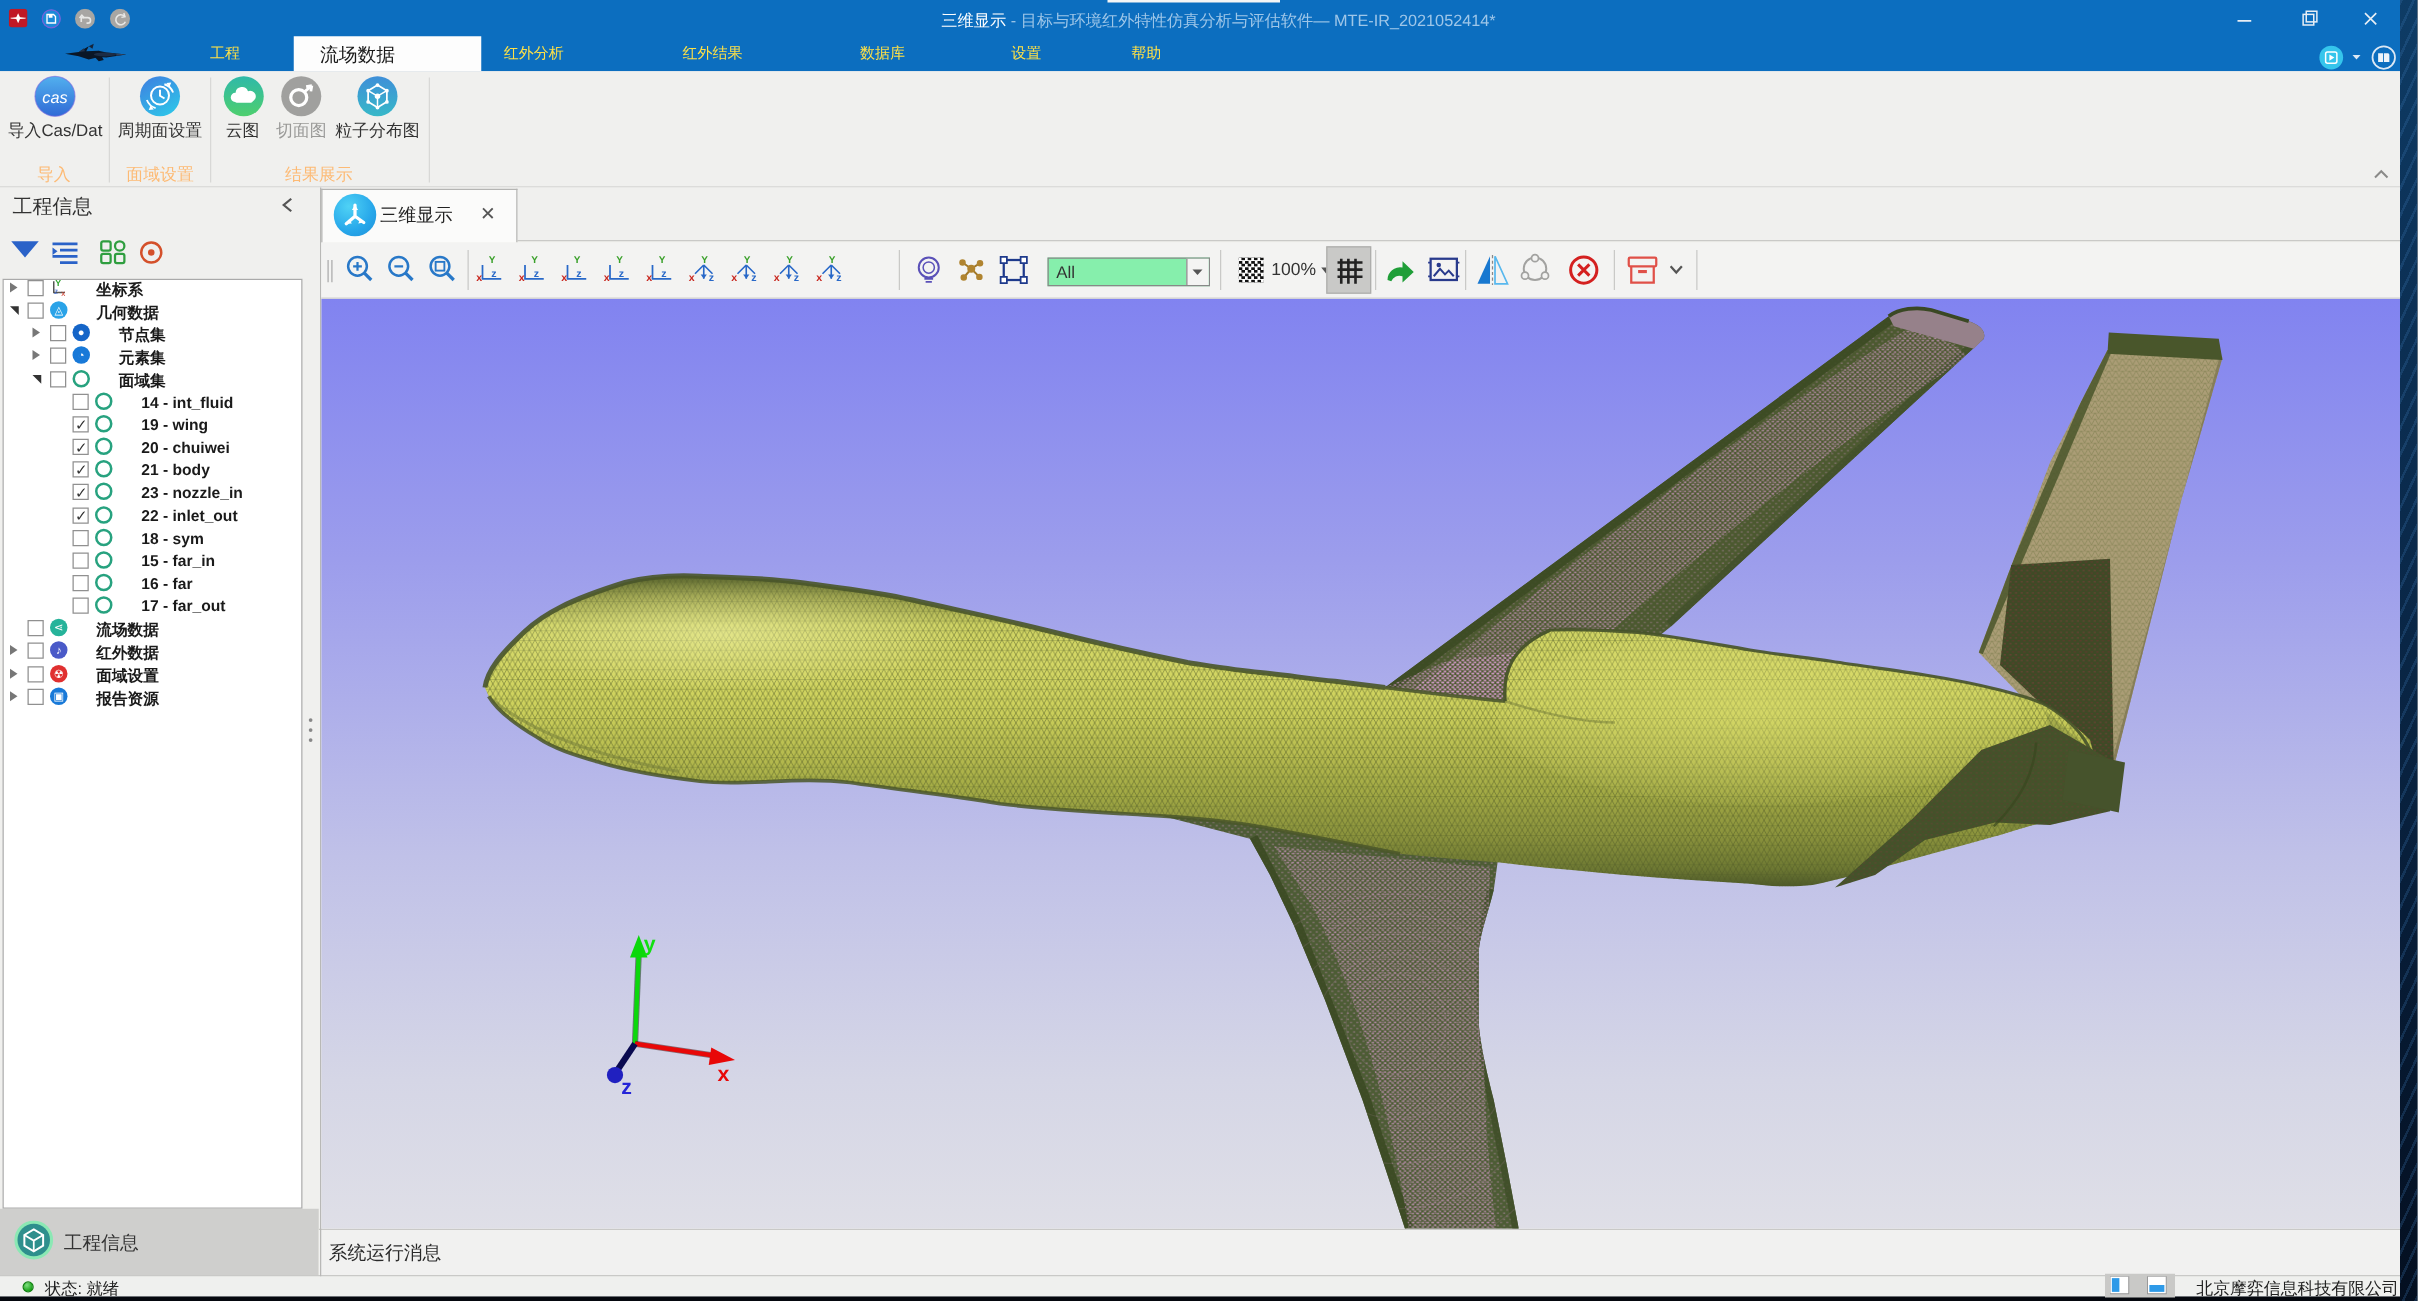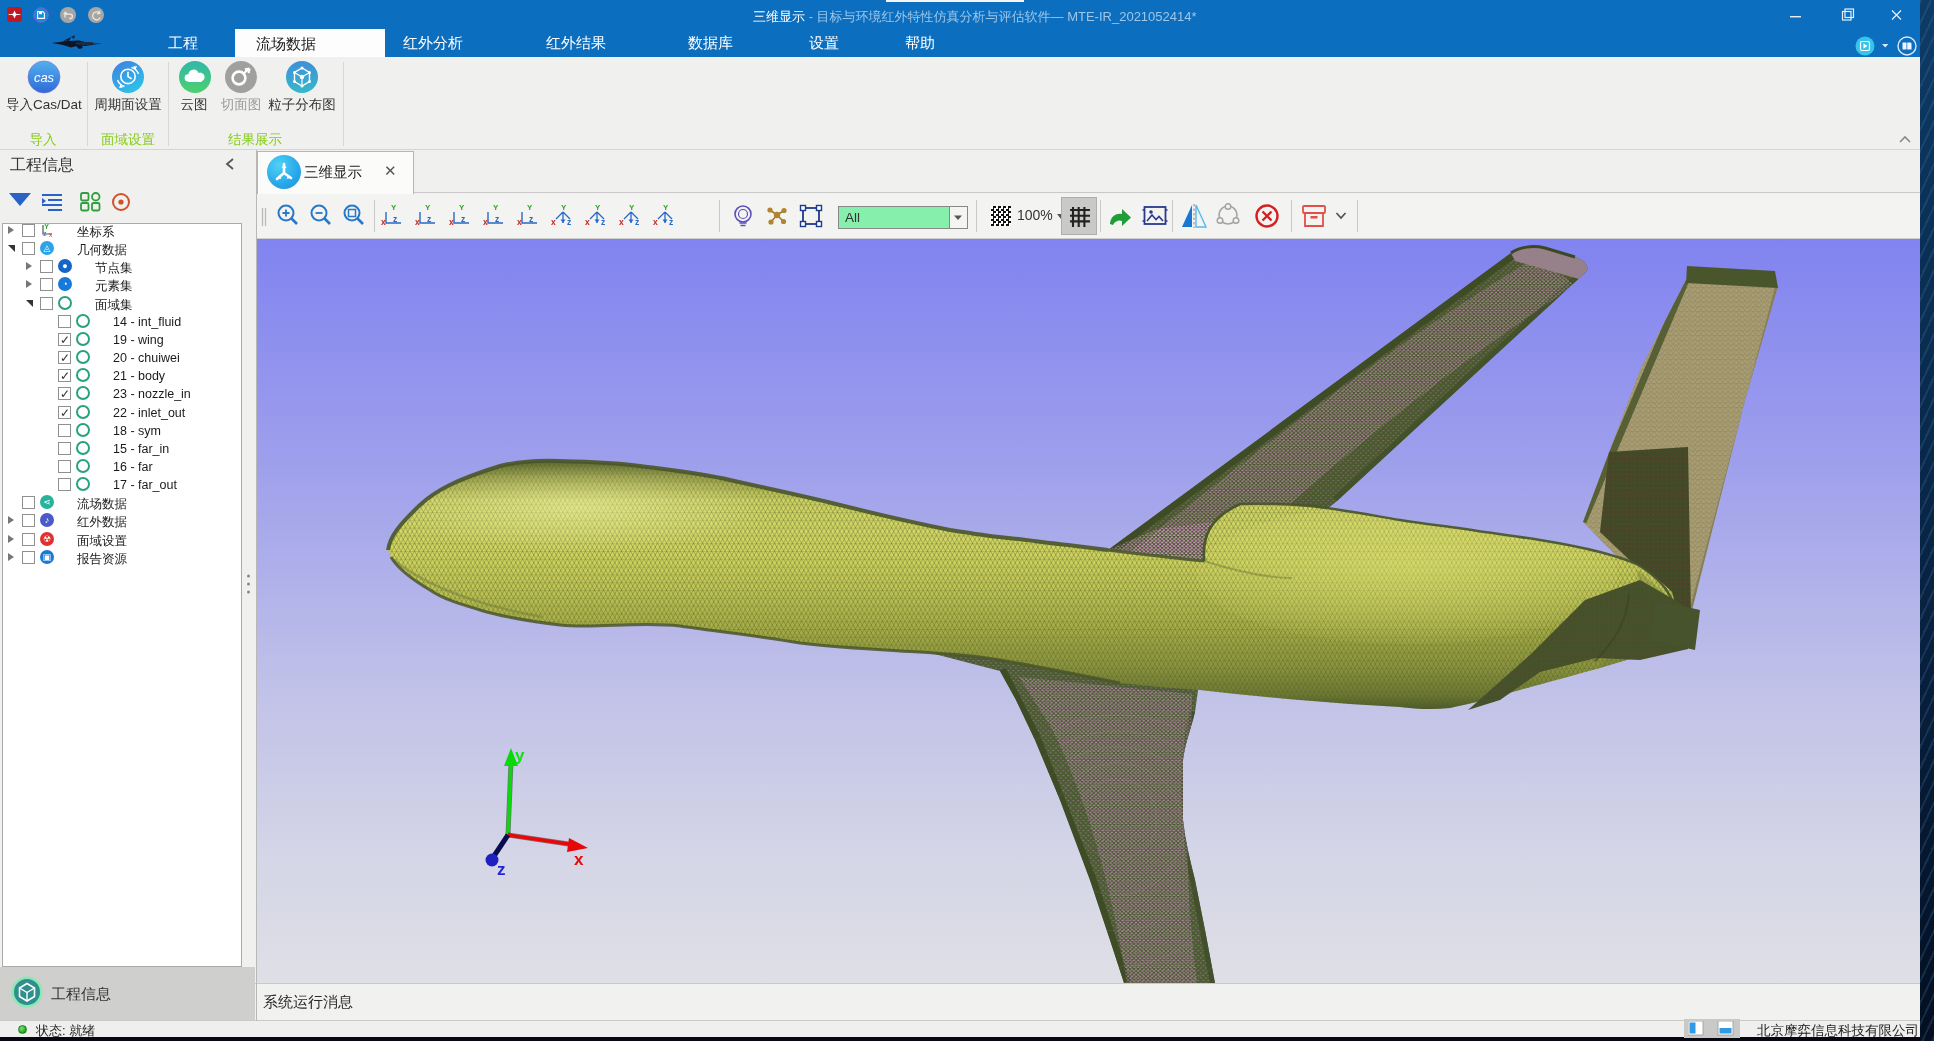--- a/index.html
+++ b/index.html
@@ -9,41 +9,41 @@
  background:repeating-linear-gradient(115deg,rgba(60,120,180,0.25) 0 2px,rgba(0,0,0,0) 2px 9px),linear-gradient(160deg,#0e3c66 0%,#0c3258 18%,#0a2a4c 40%,#071d38 70%,#040f20 100%);}
 #desktop-b{left:0;top:1037px;width:1920px;height:4px;background:#05080e;}
 #win{left:0;top:0;width:1920px;height:1037px;background:#f0f0ee;}
 
 #titlebar{left:0;top:0;width:1920px;height:28px;background:#0c6ebf;}
 #topwhite{left:886px;top:0;width:138px;height:2px;background:#f5f5f5;}
 .ttxt{top:8px;font-size:13px;color:#fff;}
 .ttxt2{color:#9ec6e8;}
 
 #menubar{left:0;top:28px;width:1920px;height:29px;background:#0c6ebf;}
-.mitem{top:6px;font-size:15px;color:#ffffff;}
+.mitem{top:6px;font-size:12px;color:#fde047;}
 #mtab{left:235px;top:1px;width:150px;height:28px;background:#fdfdfd;}
 #mtab span{position:absolute;left:21px;top:6px;font-size:15px;color:#1a1a1a;}
 
 #ribbon{left:0;top:57px;width:1920px;height:93px;background:#f0f0ee;border-bottom:1px solid #d5d5d3;}
 .rsep{top:62px;width:1px;height:84px;background:#d8d8d6;}
-.rlabel{font-size:13.5px;color:#84cc16;top:131px;text-align:left;}
+.rlabel{font-size:13.5px;color:#fdba74;top:131px;text-align:left;}
 .rtext{top:96px;font-size:13.5px;color:#333;text-align:center;white-space:nowrap;}
 
 #lpanel{left:0;top:150px;width:257px;height:817px;background:#f0f0ee;}
 #lptitle{left:10px;top:155px;font-size:16px;color:#333;}
 #treebox{left:2px;top:223px;width:240px;height:744px;background:#fff;border:1px solid #aaa;}
 .trow{position:absolute;height:18px;font-size:12.5px;color:#1a1a1a;white-space:nowrap;}
 .texp{position:absolute;top:4px;width:0;height:0;}
 .texpc{border-left:6px solid #777;border-top:4.5px solid transparent;border-bottom:4.5px solid transparent;}
 .texpo{border-top:7px solid #333;border-left:7px solid transparent;}
 .tcb{position:absolute;top:2px;width:13px;height:13px;background:#fff;border:1px solid #909090;}
 .tck{position:absolute;top:-1px;left:1px;font-size:12px;color:#333;}
 .tic{position:absolute;top:1px;width:14px;height:14px;border-radius:50%;font-size:9px;color:#fff;text-align:center;line-height:14px;}
 .tring{background:#fff;border:2.5px solid #27a27f;}
-.tlab{position:absolute;top:2px;}
+.tlab{position:absolute;top:2px;font-weight:bold;}
 
 #lbbar{left:0;top:967px;width:255px;height:54px;background:#cfcfcd;}
 #msgbar{left:255px;top:983px;width:1665px;height:38px;background:#f1f1f0;border-top:1px solid #c9c9c7;}
 #msgbar span{position:absolute;left:8px;top:9px;font-size:15px;color:#2a2a2a;}
 #statusbar{left:0;top:1020px;width:1920px;height:17px;background:#eff0ee;border-top:1px solid #c9c9c7;}
 #stxt{left:36px;top:1022px;font-size:13px;color:#222;}
 #sdot{left:18px;top:1025px;width:9px;height:9px;border-radius:50%;background:radial-gradient(circle at 35% 30%,#7fe07f,#1da41d 70%);border:1px solid #128012;}
 #companyt{left:1757px;top:1022px;font-size:13.5px;color:#222;}
 #sicons{left:1684px;top:1019px;width:56px;height:19px;background:#c9c9c7;}
 

